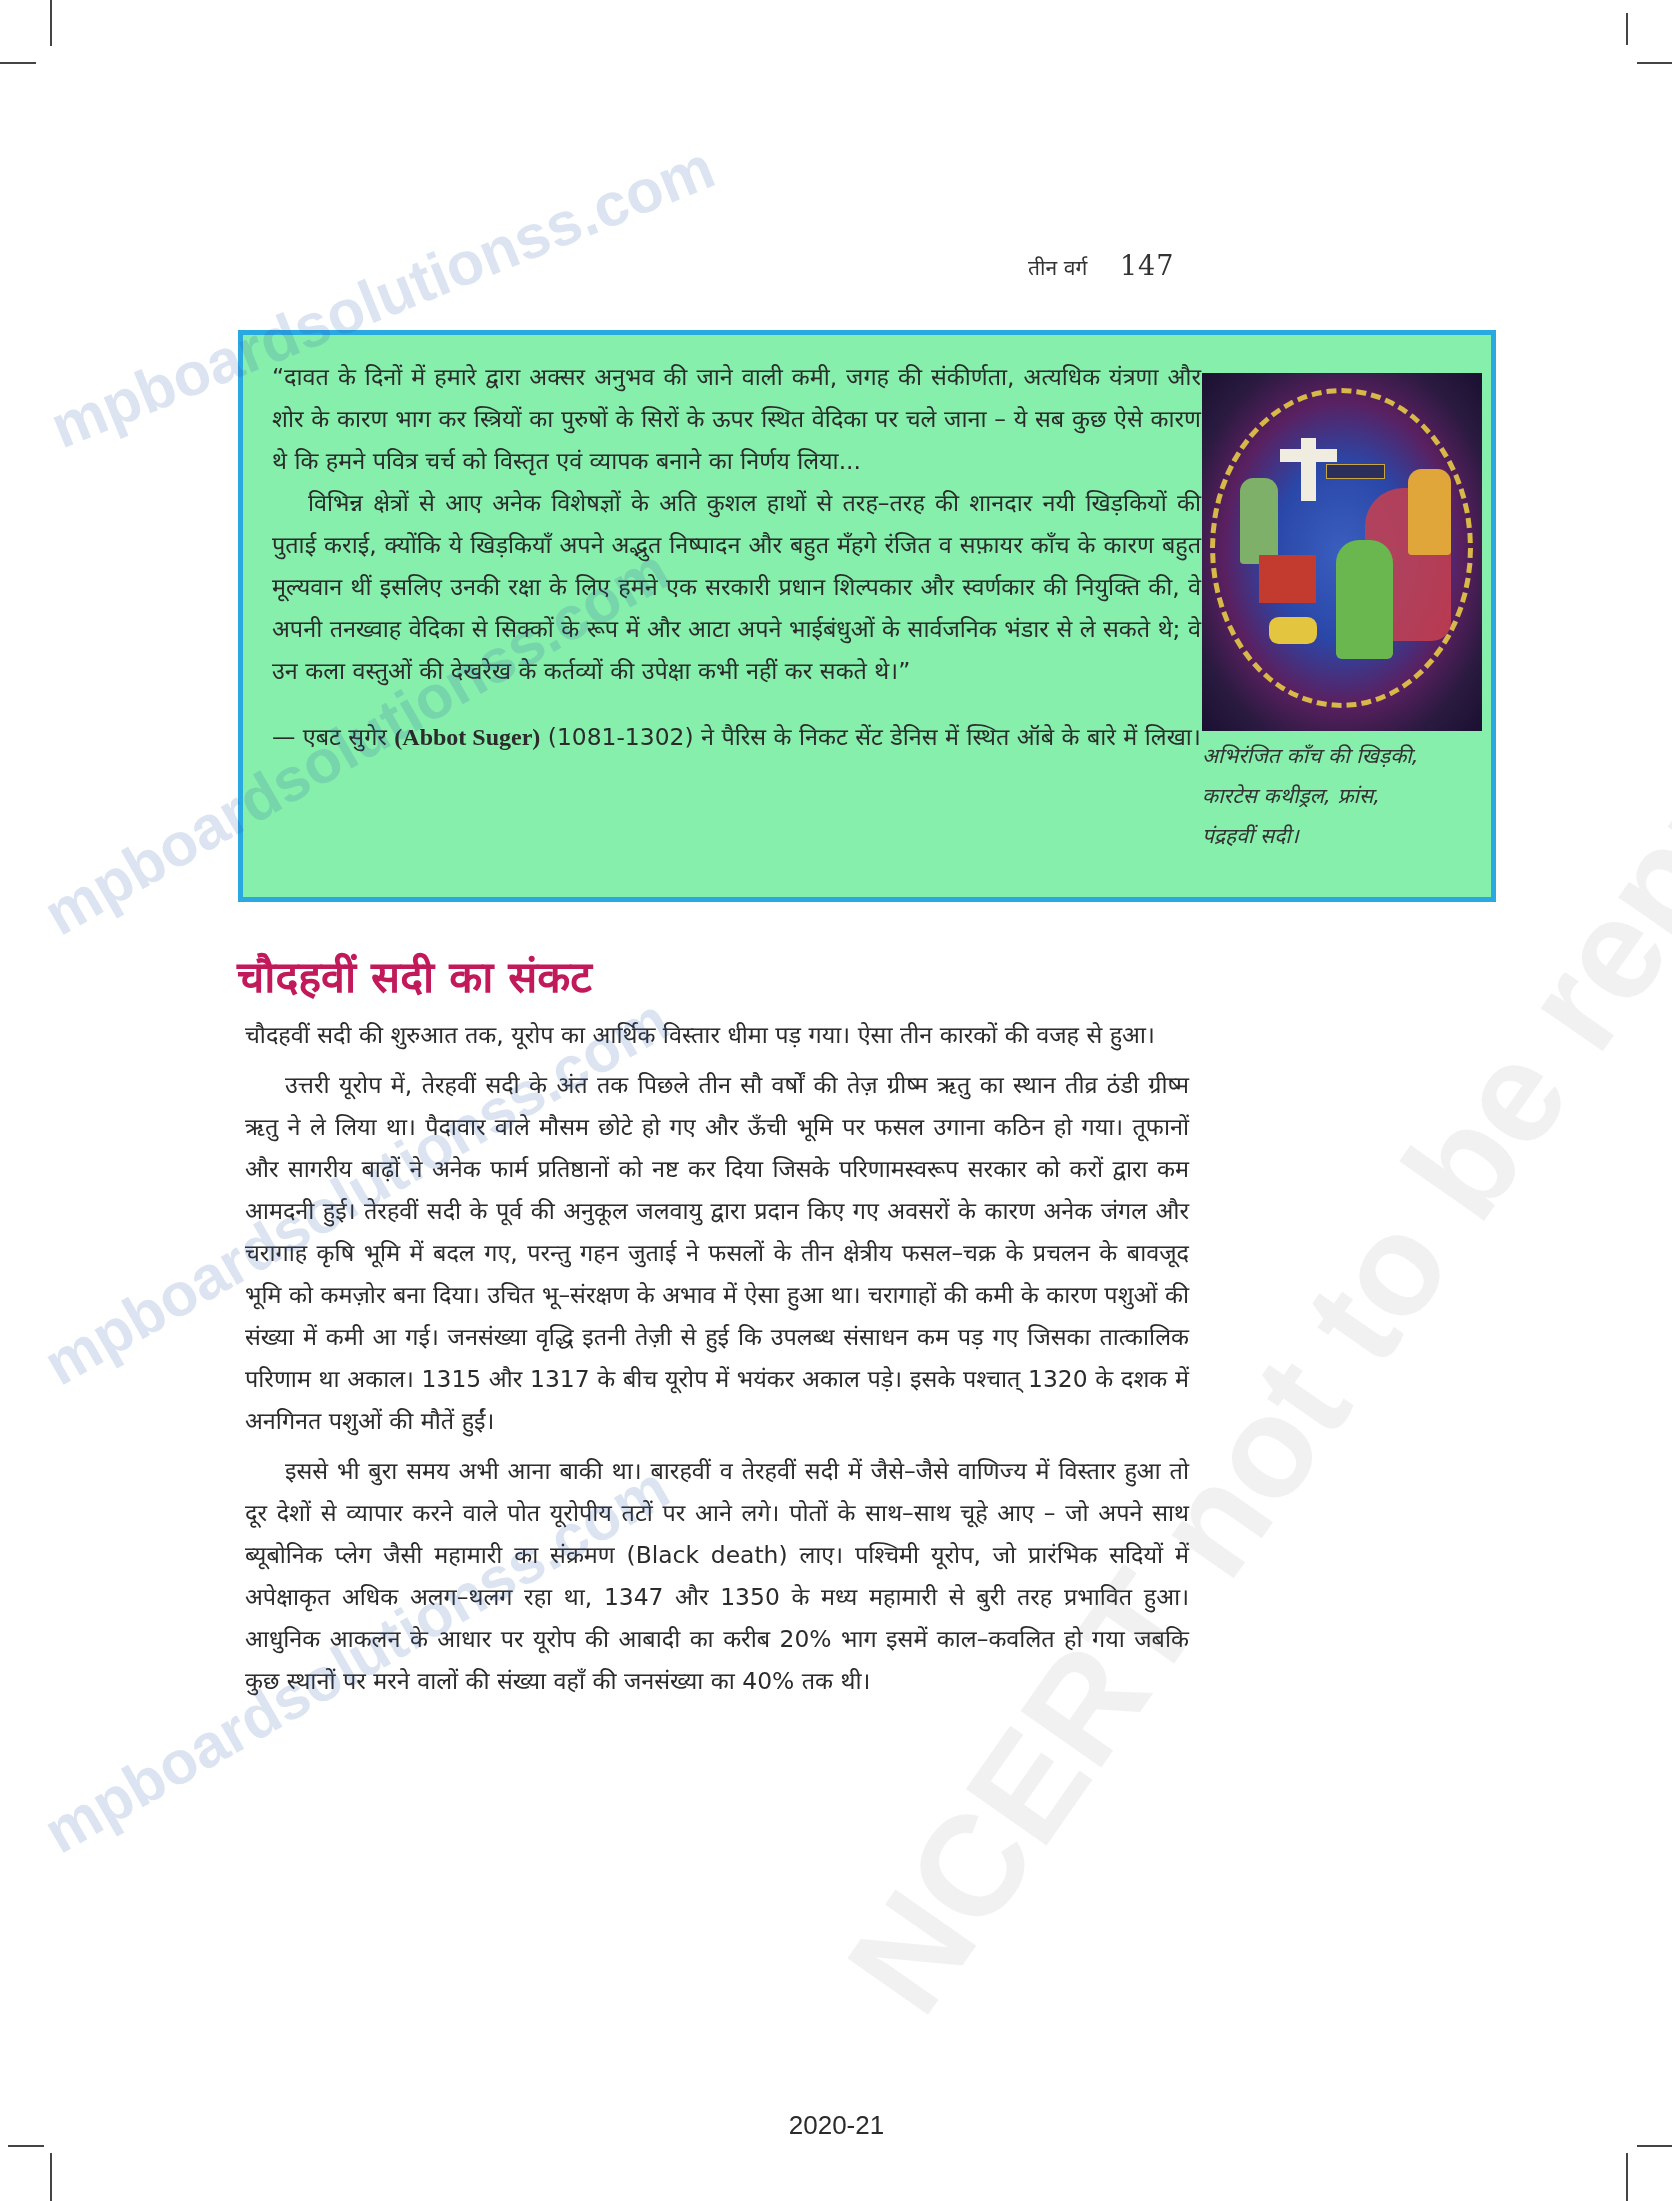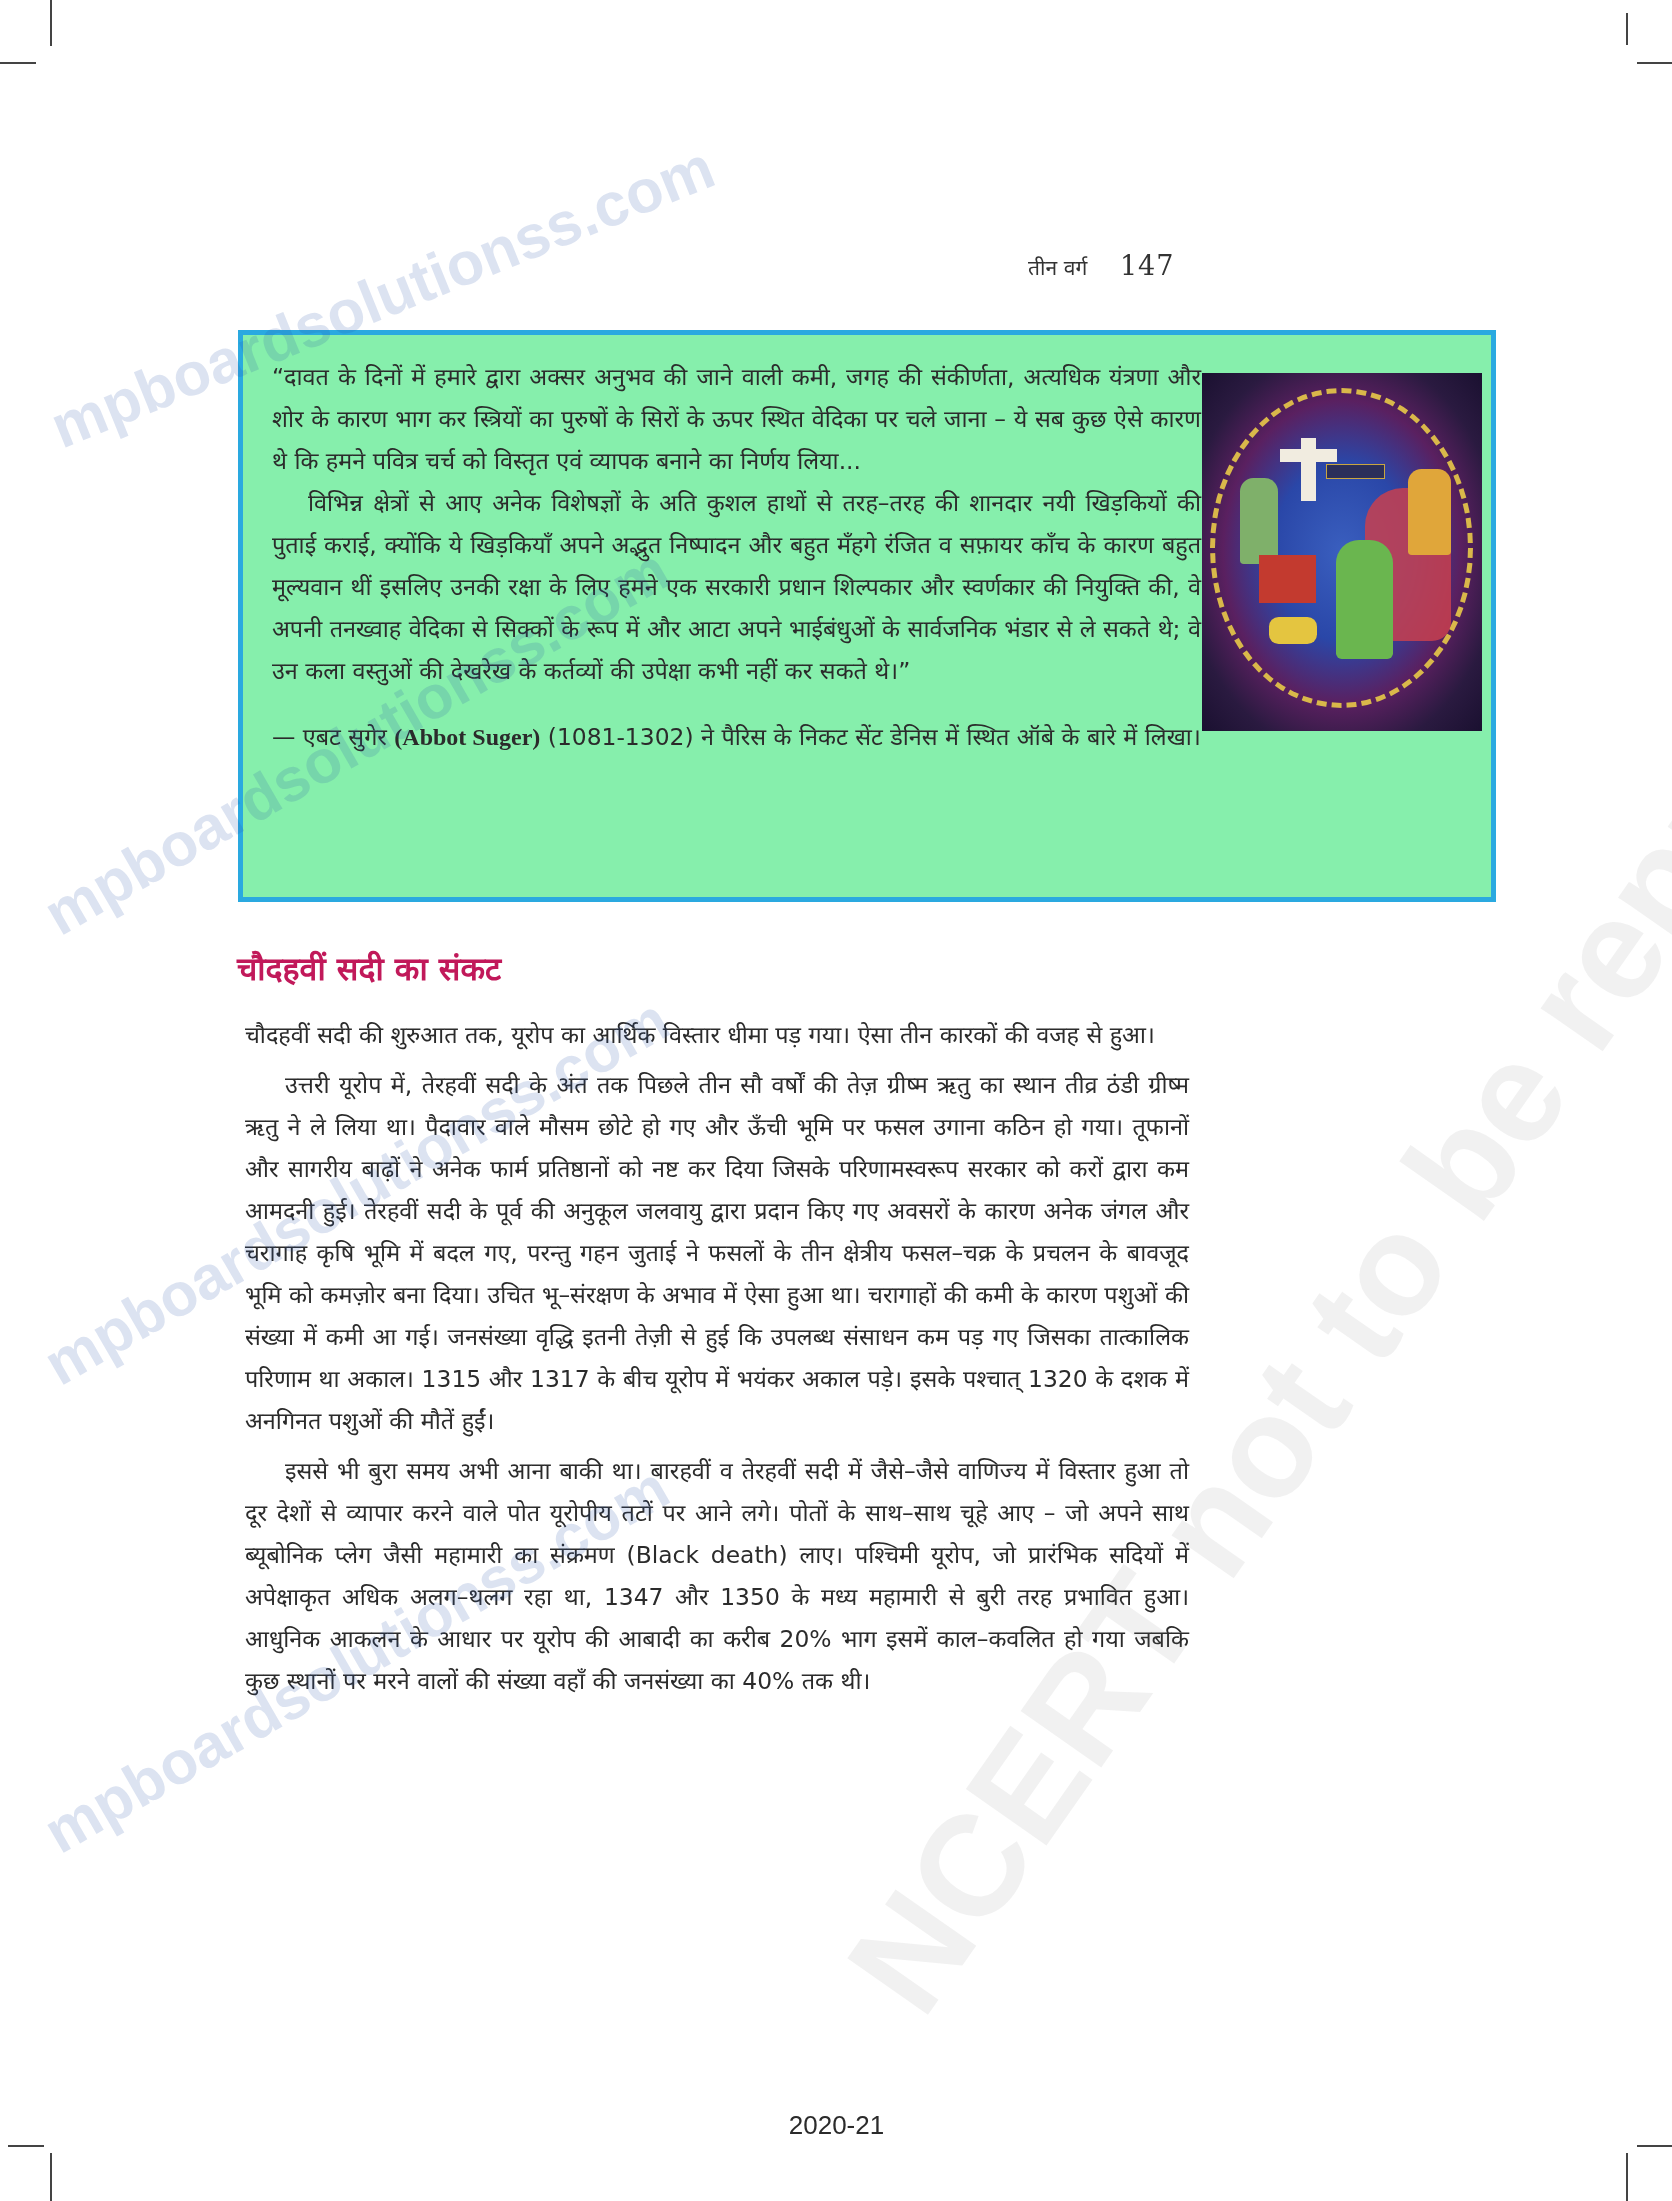--- a/index.html
+++ b/index.html
@@ -27,21 +27,21 @@
     .figure .fig1 { position: absolute; left: 38px; top: 105px; width: 38px; height: 86px; background: #7fb06a; border-radius: 13.4px 13.4px 3.8px 3.8px; }
     .figure .fig2 { position: absolute; left: 134px; top: 167px; width: 57px; height: 119px; background: #6ab64f; border-radius: 23px 23px 5.7px 5.7px; }
     .figure .fig3 { position: absolute; left: 206px; top: 96px; width: 43px; height: 86px; background: #e0a63a; border-radius: 13.4px 13.4px 3.8px 3.8px; }
     .figure .horse { position: absolute; left: 163px; top: 115px; width: 86px; height: 153px; background: #c8404f; border-radius: 38px 9.6px 19px 19px; opacity: .85; }
     .figure .red { position: absolute; left: 57px; top: 182px; width: 57px; height: 48px; background: #c33a2f; }
     .figure .yellow { position: absolute; left: 67px; top: 244px; width: 48px; height: 27px; background: #e4c540; border-radius: 9.6px; }
     .figure .band { position: absolute; left: 124px; top: 91px; width: 57px; height: 13.4px; background: #2b2f5a; border: 1.9px solid #c9a640; }
     .caption { position: absolute; left: 959px; top: 401px; width: 287px; font-family: "DejaVu Sans", sans-serif;
       font-style: italic; font-size: 21px; line-height: 40px; color: #333; }
     .section-title { position: absolute; left: 237px; top: 946px; font-family: "DejaVu Sans", sans-serif;
-      font-weight: bold; font-size: 32px; color: #c1195a; }
+      font-weight: bold; font-size: 43px; color: #c1195a; }
     .body-text { position: absolute; left: 237px; top: 1006px; width: 960px; font-family: "DejaVu Sans", sans-serif;
       font-size: 23.4px; line-height: 42px; color: #2b2b2b; text-align: justify; }
     .body-text p { margin: 8px; }
     .body-text p.indent { text-indent: 40px; }
     .footer-year { position: absolute; left: 0; width: 1673px; top: 2110px; text-align: center;
       font-family: "Liberation Sans", sans-serif; font-size: 26px; color: #2b2b2b; }
     .wm { position: absolute; font-family: "Liberation Sans", sans-serif; font-weight: bold; color: rgba(40, 80, 170, 0.16);
       font-size: 61px; transform-origin: left bottom; white-space: nowrap; pointer-events: none; }
     .wm2 { position: absolute; font-family: "Liberation Sans", sans-serif; font-weight: bold; color: rgba(120,120,120,0.10);
       font-size: 143px; white-space: nowrap; pointer-events: none; transform: rotate(-55deg); }
@@ -78,20 +78,25 @@
     <div class="horse"></div>
     <div class="fig1"></div>
     <div class="fig3"></div>
     <div class="red"></div>
     <div class="fig2"></div>
     <div class="yellow"></div>
     <div class="band"></div>
     <div class="cross-v"></div>
     <div class="cross-h"></div>
   </div>
+  <div class="caption">
+    <div>अभिरंजित काँच की खिड़की,</div>
+    <div>कारटेस कथीड्रल, फ्रांस,</div>
+    <div>पंद्रहवीं सदी।</div>
+  </div>
 </div>
 
 <div class="section-title">चौदहवीं सदी का संकट</div>
 <div class="body-text">
   <p>चौदहवीं सदी की शुरुआत तक, यूरोप का आर्थिक विस्तार धीमा पड़ गया। ऐसा तीन कारकों की वजह से हुआ।</p>
   <p class="indent">उत्तरी यूरोप में, तेरहवीं सदी के अंत तक पिछले तीन सौ वर्षों की तेज़ ग्रीष्म ऋतु का स्थान तीव्र ठंडी ग्रीष्म ऋतु ने ले लिया था। पैदावार वाले मौसम छोटे हो गए और ऊँची भूमि पर फसल उगाना कठिन हो गया। तूफानों और सागरीय बाढ़ों ने अनेक फार्म प्रतिष्ठानों को नष्ट कर दिया जिसके परिणामस्वरूप सरकार को करों द्वारा कम आमदनी हुई। तेरहवीं सदी के पूर्व की अनुकूल जलवायु द्वारा प्रदान किए गए अवसरों के कारण अनेक जंगल और चरागाह कृषि भूमि में बदल गए, परन्तु गहन जुताई ने फसलों के तीन क्षेत्रीय फसल–चक्र के प्रचलन के बावजूद भूमि को कमज़ोर बना दिया। उचित भू–संरक्षण के अभाव में ऐसा हुआ था। चरागाहों की कमी के कारण पशुओं की संख्या में कमी आ गई। जनसंख्या वृद्धि इतनी तेज़ी से हुई कि उपलब्ध संसाधन कम पड़ गए जिसका तात्कालिक परिणाम था अकाल। 1315 और 1317 के बीच यूरोप में भयंकर अकाल पड़े। इसके पश्चात् 1320 के दशक में अनगिनत पशुओं की मौतें हुईं।</p>
   <p class="indent">इससे भी बुरा समय अभी आना बाकी था। बारहवीं व तेरहवीं सदी में जैसे–जैसे वाणिज्य में विस्तार हुआ तो दूर देशों से व्यापार करने वाले पोत यूरोपीय तटों पर आने लगे। पोतों के साथ–साथ चूहे आए – जो अपने साथ ब्यूबोनिक प्लेग जैसी महामारी का संक्रमण (Black death) लाए। पश्चिमी यूरोप, जो प्रारंभिक सदियों में अपेक्षाकृत अधिक अलग–थलग रहा था, 1347 और 1350 के मध्य महामारी से बुरी तरह प्रभावित हुआ। आधुनिक आकलन के आधार पर यूरोप की आबादी का करीब 20% भाग इसमें काल–कवलित हो गया जबकि कुछ स्थानों पर मरने वालों की संख्या वहाँ की जनसंख्या का 40% तक थी।</p>
 </div>
 
 <div class="footer-year">2020-21</div>

